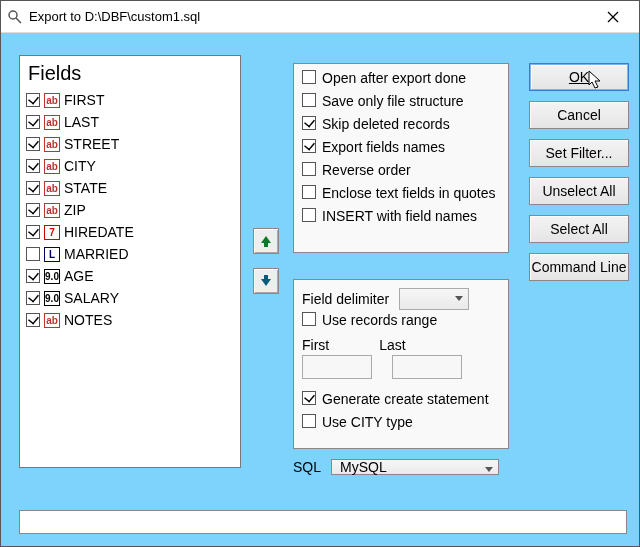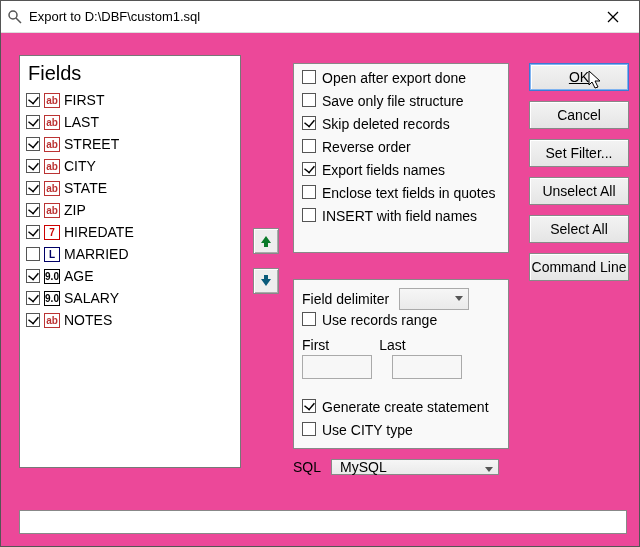--- a/index.html
+++ b/index.html
@@ -8,21 +8,21 @@
     font-family: "Segoe UI", Tahoma, sans-serif;
     font-size: 13px;
     background: #fff;
     color: #000;
   }
   .window {
     width: 640px;
     height: 547px;
     border: 1px solid #555;
     position: relative;
-    background: #ec4899;
+    background: #7dd3fc;
   }
   .titlebar {
     height: 32px;
     background: #fff;
     border-bottom: 1px solid #ddd;
     display: flex;
     align-items: center;
     padding: 0 6px;
   }
   .titlebar .tb-icon {
@@ -319,26 +319,26 @@
         </div>
         <div class="opt-row">
           <div class="chk"></div>
           <span class="opt-label">Save only file structure</span>
         </div>
         <div class="opt-row">
           <div class="chk checked"></div>
           <span class="opt-label">Skip deleted records</span>
         </div>
         <div class="opt-row">
+          <div class="chk checked"></div>
+          <span class="opt-label">Export fields names</span>
+        </div>
+        <div class="opt-row">
           <div class="chk"></div>
           <span class="opt-label">Reverse order</span>
-        </div>
-        <div class="opt-row">
-          <div class="chk checked"></div>
-          <span class="opt-label">Export fields names</span>
         </div>
         <div class="opt-row">
           <div class="chk"></div>
           <span class="opt-label">Enclose text fields in quotes</span>
         </div>
         <div class="opt-row">
           <div class="chk"></div>
           <span class="opt-label">INSERT with field names</span>
         </div>
       </div>
@@ -355,21 +355,21 @@
         <span class="opt-label">Use records range</span>
       </div>
       <div class="fl-labels">
         <span>First</span>
         <span>Last</span>
       </div>
       <div class="fl-inputs">
         <div class="txtbox"></div>
         <div class="txtbox"></div>
       </div>
-      <div class="opt-row" style="margin-top:20px;">
+      <div class="opt-row" style="margin-top:12px;">
         <div class="chk checked" id="chk-gen"></div>
         <span class="opt-label">Generate create statement</span>
       </div>
       <div class="opt-row">
         <div class="chk" id="chk-txt"></div>
         <span class="opt-label">Use CITY type</span>
       </div>
     </div>
 
     <div class="sql-row">

